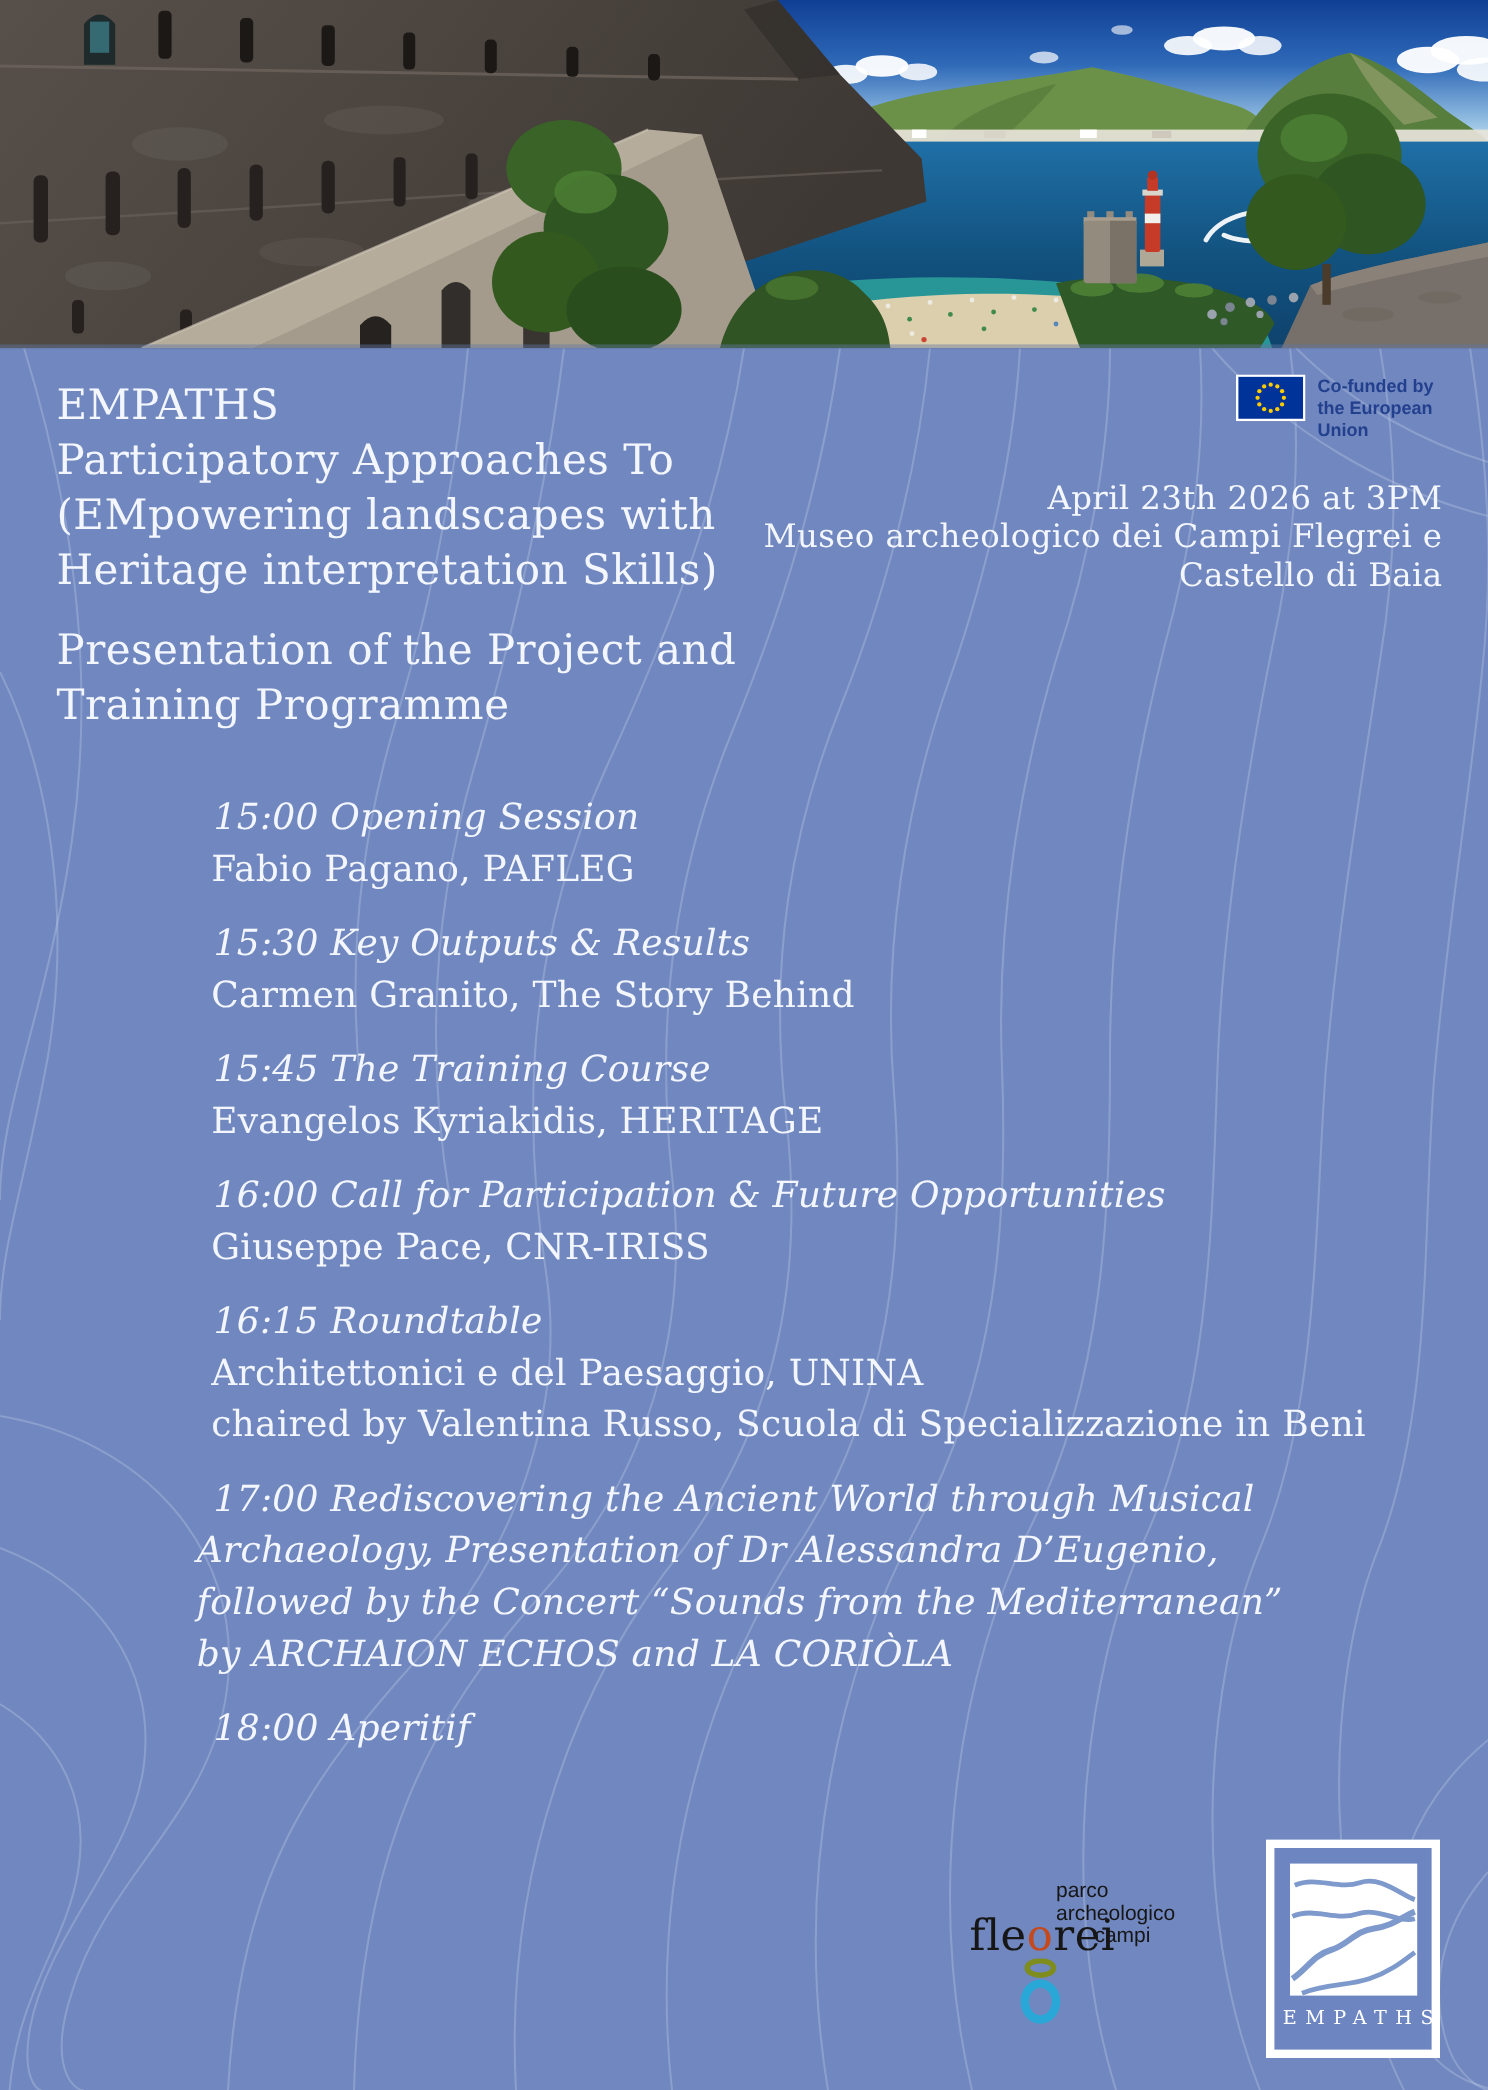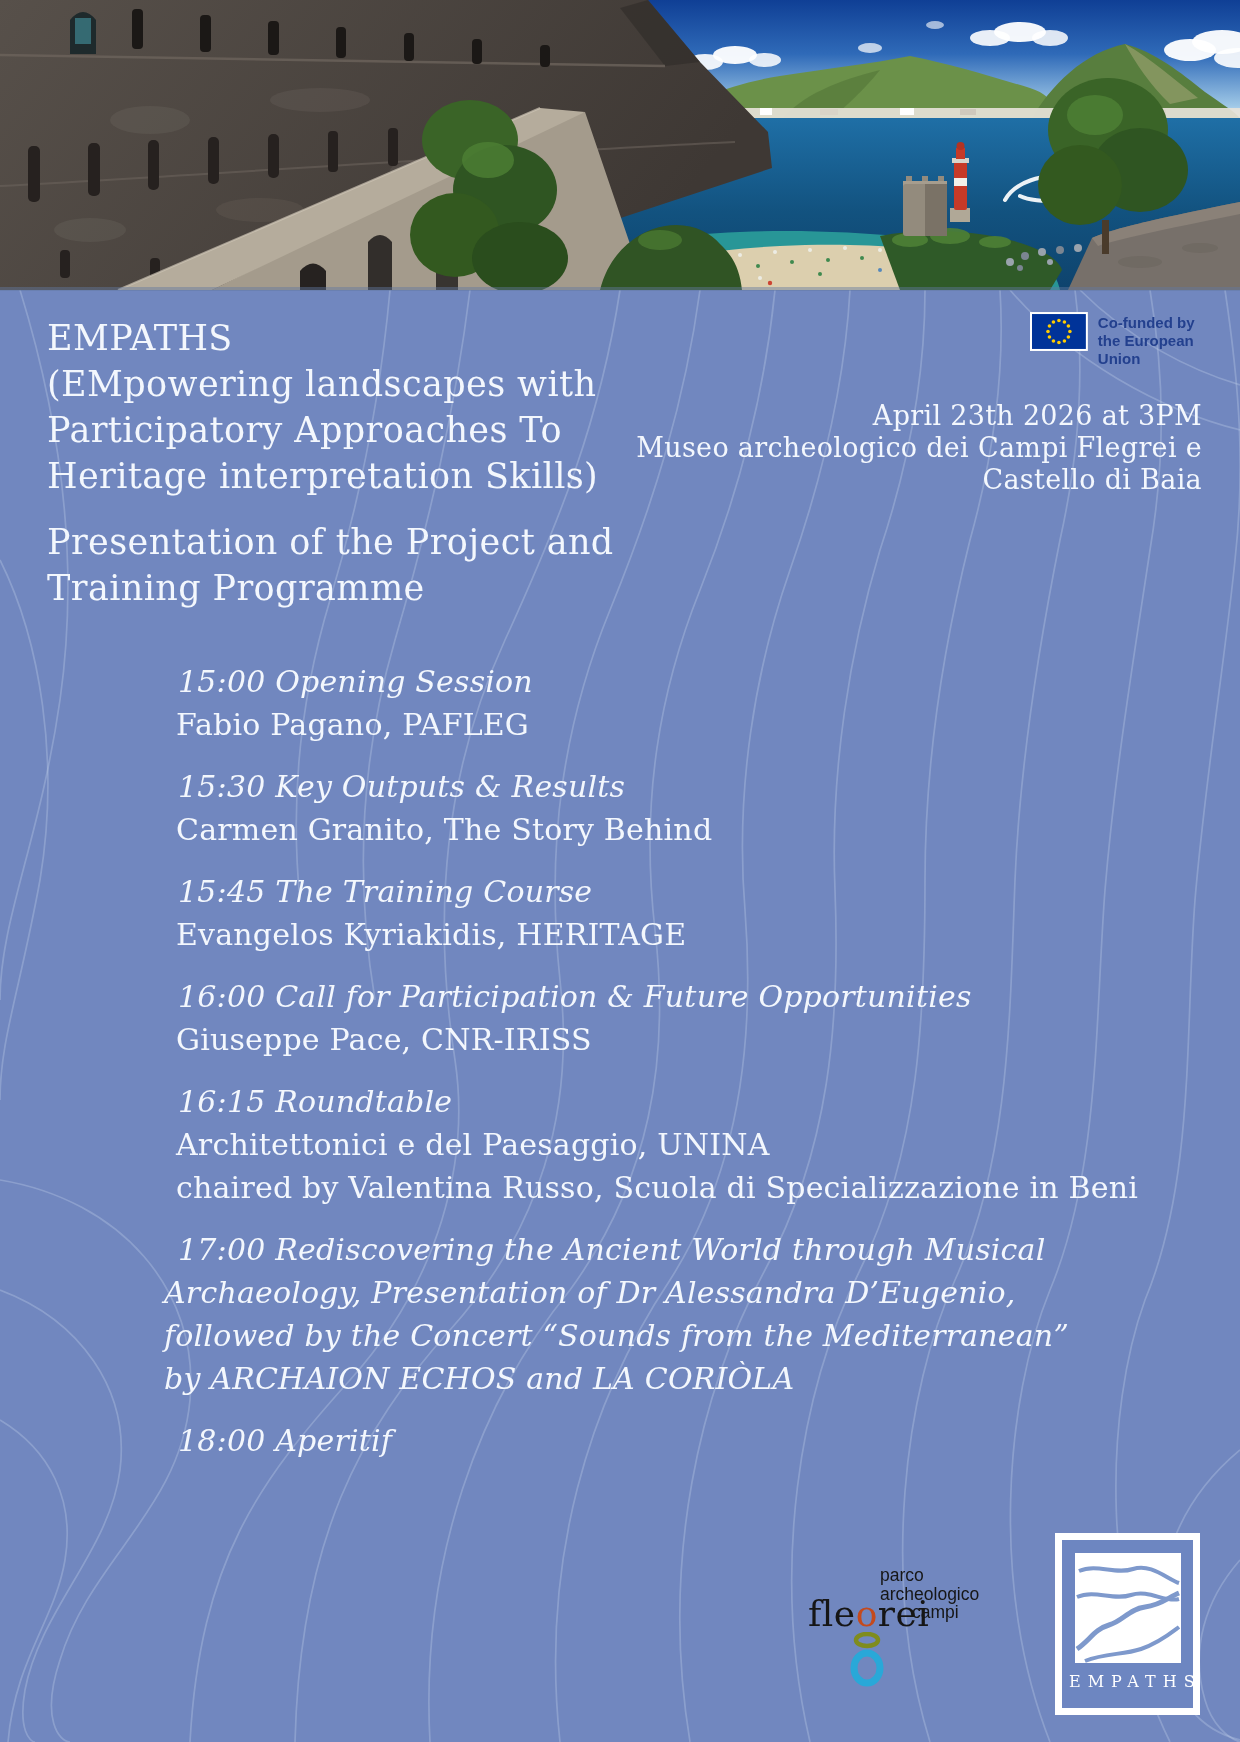--- a/index.html
+++ b/index.html
@@ -280,22 +280,22 @@
         </g>
       </svg>
       <div class="eu-text">
         <div>Co-funded by</div>
         <div>the European Union</div>
       </div>
     </div>
 
     <div class="title-block">
       <div>EMPATHS</div>
+      <div>Participatory Approaches To</div>
       <div>(EMpowering landscapes with</div>
-      <div>Participatory Approaches To</div>
       <div>Heritage interpretation Skills)</div>
     </div>
 
     <div class="date-block">
       <div>April 23th 2026 at 3PM</div>
       <div>Museo archeologico dei Campi Flegrei e</div>
       <div>Castello di Baia</div>
     </div>
 
     <div class="subtitle-block">

